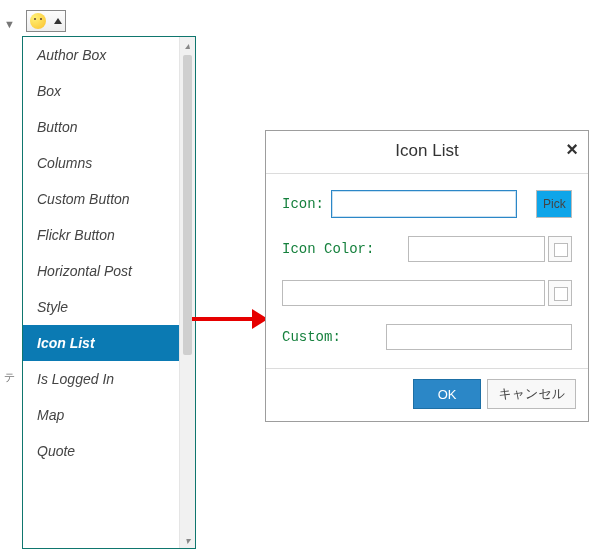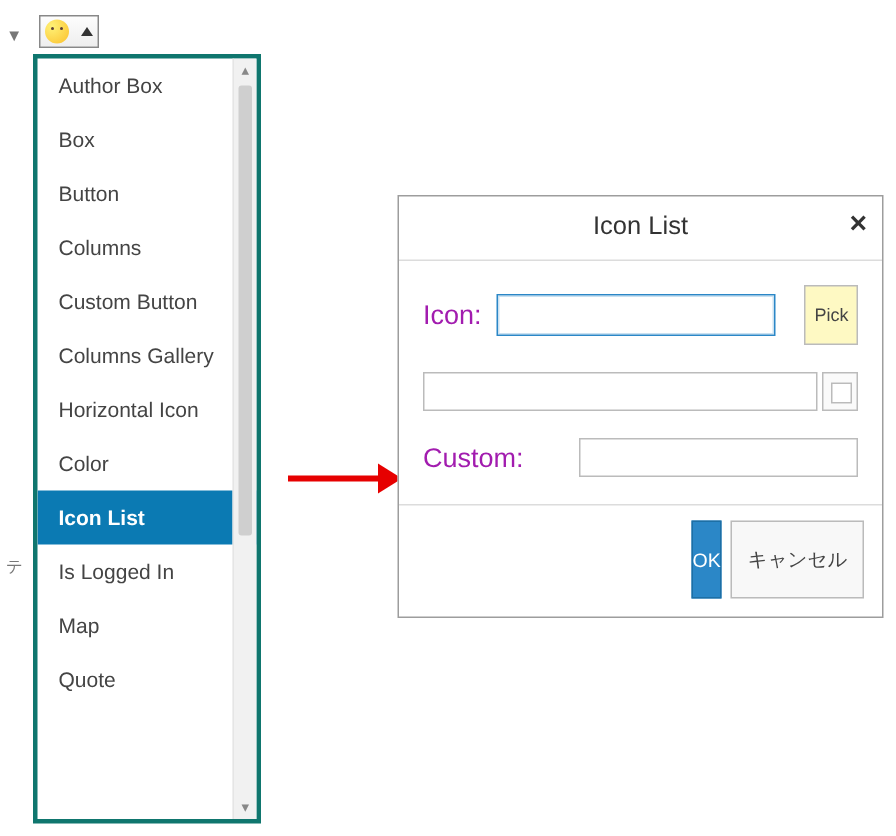--- a/index.html
+++ b/index.html
@@ -57,26 +57,27 @@
   .emoji-caret {
     width:0;height:0;border-left:4px solid transparent;border-right:4px solid transparent;
     border-bottom:6px solid #333;
   }
 
   
   .dropdown {
     position:absolute;
     left:22px;
     top:36px;
-    width:152px;
+    width:174px;
     height:513px;
-    border:3px solid #0f766e;
+    border:1px solid #0f766e;
     background:#ffffff;
     display:flex;
     flex-direction:column;
+    font-style:italic;
   }
   .dropdown-inner{
     flex:1;
     position:relative;
     overflow:hidden;
   }
   .menu-item{
     padding: 10px 14px;
     font-size:14px;
     color:#444;
@@ -151,37 +152,38 @@
   .dialog-body{
     padding:16px 16px 10px 16px;
   }
   .row{
     display:flex;
     align-items:center;
     margin-bottom:18px;
   }
   .row-label{
     width:126px;
-    color:#a21caf;
-    font-size:18px;
+    color:#15803d;
+    font-size:14px;
+    font-family:Liberation Mono, monospace;
   }
   .icon-input{
     flex:1;
     height:28px;
     border:1px solid #2b87c7;
     box-shadow:0 0 0 1px rgba(43,135,199,.25) inset;
     padding:0 4px;
     font-size:13px;
     outline:none;
   }
   .pick-btn{
-    width:36px; height:40px;
+    width:36px; height:28px;
     margin-left:19px;
     border:1px solid #bbb;
-    background:#fef9c3;
+    background:#0ea5e9;
     font-size:12px;
     color:#444;
     cursor:pointer;
   }
   .color-input{
     flex:1; height:26px;
     border:1px solid #bbb;
     background:#fff;
   }
   .swatch-btn{
@@ -209,28 +211,28 @@
     border-top:1px solid #dcdcdc;
     padding:10px 12px 12px;
     display:flex;
     justify-content:flex-end;
     gap:6px;
   }
   .ok-btn{
     background:#2b87c7;
     color:#fff;
     border:1px solid #1d6fa5;
-    padding:5px 0;
+    padding:5px 24px;
     font-size:13px;
     cursor:pointer;
   }
   .cancel-btn{
     background:#f8f8f8;
     border:1px solid #bbb;
-    padding:16px 10px;
+    padding:5px 10px;
     font-size:13px;
     color:#444;
     cursor:pointer;
   }
 </style>
 </head>
 <body>
 
 <div class="left-edge">
   <span>▼</span>
@@ -242,23 +244,23 @@
   <span class="emoji-caret"></span>
 </div>
 
 <div class="dropdown">
   <div class="dropdown-inner">
     <div class="menu-item">Author Box</div>
     <div class="menu-item">Box</div>
     <div class="menu-item">Button</div>
     <div class="menu-item">Columns</div>
     <div class="menu-item">Custom Button</div>
-    <div class="menu-item">Columns Gallery</div>
-    <div class="menu-item">Horizontal Icon</div>
-    <div class="menu-item">Color</div>
+    <div class="menu-item">Flickr Button</div>
+    <div class="menu-item">Horizontal Post</div>
+    <div class="menu-item">Style</div>
     <div class="menu-item selected">Icon List</div>
     <div class="menu-item">Is Logged In</div>
     <div class="menu-item">Map</div>
     <div class="menu-item">Quote</div>
 
     <div class="scrollbar">
       <div class="scroll-arrow">▴</div>
       <div class="scroll-thumb"></div>
       <div class="scroll-arrow" style="position:absolute;bottom:0;left:0;right:0">▾</div>
     </div>
@@ -274,20 +276,25 @@
     <span class="dialog-close">×</span>
   </div>
   <div class="dialog-body">
 
     <div class="row">
       <div class="row-label">Icon:</div>
       <input class="icon-input" value="" style="">
       <button class="pick-btn">Pick</button>
     </div>
 
+    <div class="row">
+      <div class="row-label">Icon Color:</div>
+      <div class="color-input"></div>
+      <div class="swatch-btn"></div>
+    </div>
 
     <div class="row">
       <div class="color-input"></div>
       <div class="swatch-btn"></div>
     </div>
 
     <div class="row" style="margin-bottom:8px">
       <div class="row-label">Custom:</div>
       <input class="plain-input" value="" style="">
     </div>

